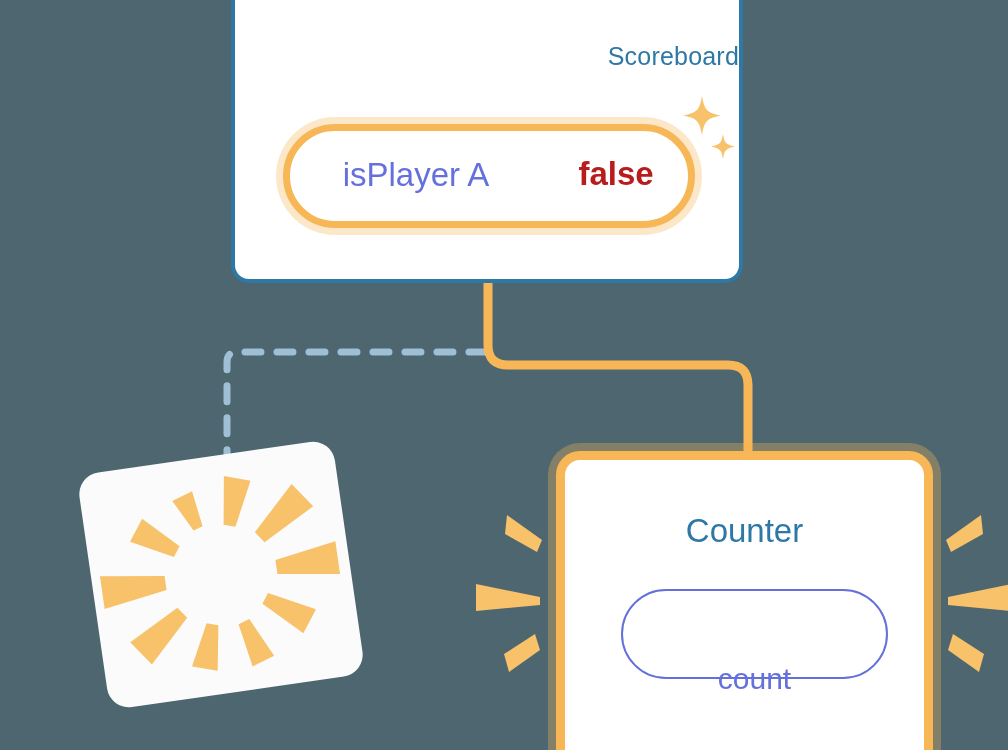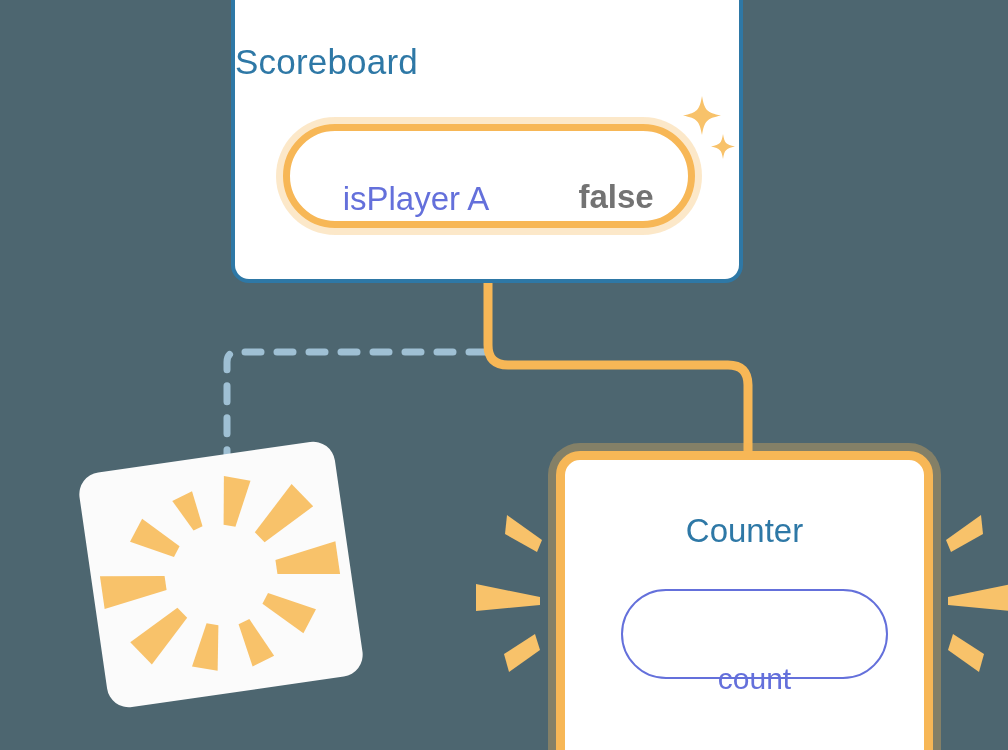--- a/index.html
+++ b/index.html
@@ -41,42 +41,42 @@
     border: 4px solid #2e78a6;
     border-top: none;
     border-radius: 0 0 18px 18px;
     box-sizing: border-box;
   }
   .card-title-scoreboard {
     position: absolute;
     left: 0;
     top: 44px;
     width: 100%;
-    text-align: left;
+    text-align: right;
     color: #2e78a6;
-    font-size: 35px;
+    font-size: 25px;
     font-weight: 400;
     letter-spacing: 0.2px;
     line-height: 1;
   }
 
   
   .pill-highlight {
     position: absolute;
     left: 48px;
     top: 124px;
     width: 412px;
     height: 104px;
     border: 7px solid #f7b756;
     border-radius: 58px;
     box-sizing: border-box;
     background: #ffffff;
     box-shadow: 0 0 0 7px rgba(247,183,86,0.32);
     display: flex;
-    align-items: flex-end;
+    align-items: center;
   }
   .pill-cell {
     display: flex;
     align-items: center;
     justify-content: center;
     box-sizing: border-box;
   }
   .pill-key-hl {
     flex: 0 0 252px;
     color: #6470db;
@@ -84,21 +84,21 @@
     font-weight: 400;
     padding-bottom: 3px;
   }
   .pill-sep-hl {
     width: 2px;
     background: #f0a93e;
     flex: 0 0 2px;
   }
   .pill-val-hl {
     flex: 1 1 auto;
-    color: #737373;
+    color: #b91c1c;
     font-size: 33px;
     font-weight: 700;
     padding-bottom: 5px;
   }
 
   
   .sparkles {
     position: absolute;
     left: 676px;
     top: 94px;

